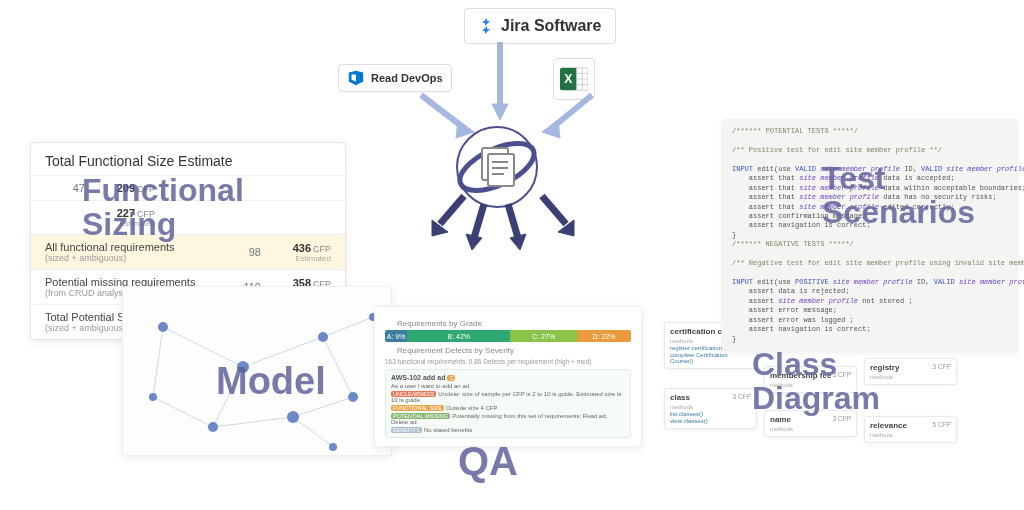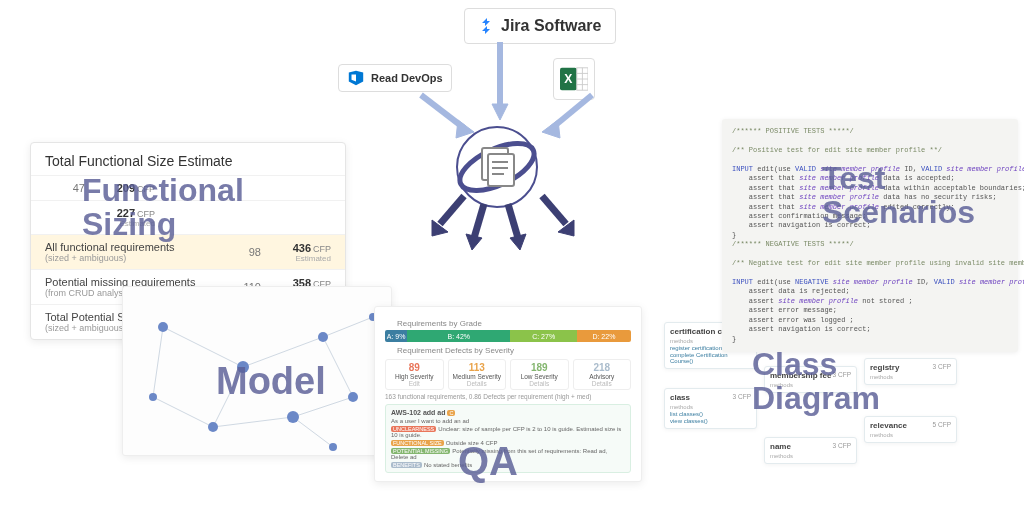--- a/index.html
+++ b/index.html
@@ -295,26 +295,20 @@
 
 <div class="qa-card">
   <div class="qa-sub">Requirements by Grade</div>
   <div class="qa-bar" id="qa-bar">
       <span style="background: rgb(59, 126, 161); width: 9%;">A: 9%</span>
       <span style="background: rgb(47, 168, 115); width: 42%;">B: 42%</span>
       <span style="background: rgb(139, 195, 74); width: 27%;">C: 27%</span>
       <span style="background: rgb(233, 154, 60); width: 22%;">D: 22%</span>
     </div>
   <div class="qa-sub">Requirement Defects by Severity</div>
-  <div class="qa-sev" id="qa-sev">
-      <div class="sev"><span class="n" style="color:#e9765b">89</span>High Severity<div style="color:#bbb">Edit</div></div>
-      <div class="sev"><span class="n" style="color:#e9a34a">113</span>Medium Severity<div style="color:#bbb">Details</div></div>
-      <div class="sev"><span class="n" style="color:#84b66f">189</span>Low Severity<div style="color:#bbb">Details</div></div>
-      <div class="sev"><span class="n" style="color:#aabccc">218</span>Advisory<div style="color:#bbb">Details</div></div>
-    </div>
   <div class="qa-line">163 functional requirements, 0.86 Defects per requirement (high + med)</div>
   <div class="qa-req">
     <div><b>AWS-102 add ad</b> <span class="tag" style="background:#e9a34a">C</span></div>
     <div class="r-line">As a user I want to add an ad</div>
     <div id="qa-req-lines">
         <div class="r-line"><span class="tag" style="background:#e9765b">UNCLEARNESS</span>Unclear: size of sample per CFP is 2 to 10 is guide. Estimated size is 10 is guide.</div>
         <div class="r-line"><span class="tag" style="background:#e9a34a">FUNCTIONAL SIZE</span>Outside size 4 CFP</div>
         <div class="r-line"><span class="tag" style="background:#84b66f">POTENTIAL MISSING</span>Potentially missing from this set of requirements: Read ad, Delete ad</div>
         <div class="r-line"><span class="tag" style="background:#aabccc">BENEFITS</span>No stated benefits</div>
       </div>
@@ -327,43 +321,43 @@
     <div class="class-card" style="top: 304px; left: 764px;"><span class="cname">membership</span><span class="ccfp">7 CFP</span>
     <div class="cm">methods</div></div>
     <div class="class-card" style="top: 298px; left: 864px;"><span class="cname">reason</span><span class="ccfp">3 CFP</span>
     <div class="cm">methods</div><div class="cmeth">cancel reason()</div></div>
     <div class="class-card" style="top: 388px; left: 664px;"><span class="cname">class</span><span class="ccfp">3 CFP</span>
     <div class="cm">methods</div><div class="cmeth">list classes()</div><div class="cmeth">view classes()</div></div>
     <div class="class-card" style="top: 366px; left: 764px;"><span class="cname">membership fee</span><span class="ccfp">3 CFP</span>
     <div class="cm">methods</div></div>
     <div class="class-card" style="top: 358px; left: 864px;"><span class="cname">registry</span><span class="ccfp">3 CFP</span>
     <div class="cm">methods</div></div>
-    <div class="class-card" style="top: 437px; left: 764px;"><span class="cname">name</span><span class="ccfp">3 CFP</span>
+    <div class="class-card" style="top: 410px; left: 764px;"><span class="cname">name</span><span class="ccfp">3 CFP</span>
     <div class="cm">methods</div></div>
     <div class="class-card" style="top: 416px; left: 864px;"><span class="cname">relevance</span><span class="ccfp">5 CFP</span>
     <div class="cm">methods</div></div>
   </div>
 
-<div class="tests-card" id="tests-card"><span class="cm">/****** POSITIVE TESTS *****/</span>
+<div class="tests-card" id="tests-card"><span class="cm">/****** POTENTIAL TESTS *****/</span>
 
 <span class="cm">/** Positive test for edit site member profile **/</span>
 
 <span class="kw">INPUT</span> edit(use <span class="kw">VALID</span> <span class="id">site member profile</span> ID, <span class="kw">VALID</span> <span class="id">site member profile</span> attributes){
     assert that <span class="id">site member profile</span> data is accepted;
     assert that <span class="id">site member profile</span> data within acceptable boundaries;
     assert that <span class="id">site member profile</span> data has no security risks;
     assert that <span class="id">site member profile</span> edited correctly;
     assert confirmation message;
     assert navigation is correct;
 }
 <span class="cm">/****** NEGATIVE TESTS *****/</span>
 
 <span class="cm">/** Negative test for edit site member profile using invalid site member profile ID **/</span>
 
-<span class="kw">INPUT</span> edit(use <span class="kw">NEGATIVE</span> <span class="id">site member profile</span> ID, <span class="kw">VALID</span> <span class="id">site member profile</span> attributes){
+<span class="kw">INPUT</span> edit(use <span class="kw">POSITIVE</span> <span class="id">site member profile</span> ID, <span class="kw">VALID</span> <span class="id">site member profile</span> attributes){
     assert data is rejected;
     assert <span class="id">site member profile</span> not stored ;
     assert error message;
     assert error was logged ;
     assert navigation is correct;
 }
 </div>
 
 <div class="overlay-label lbl-sizing">Functional<br>Sizing</div>
 <div class="overlay-label lbl-model">Model</div>

